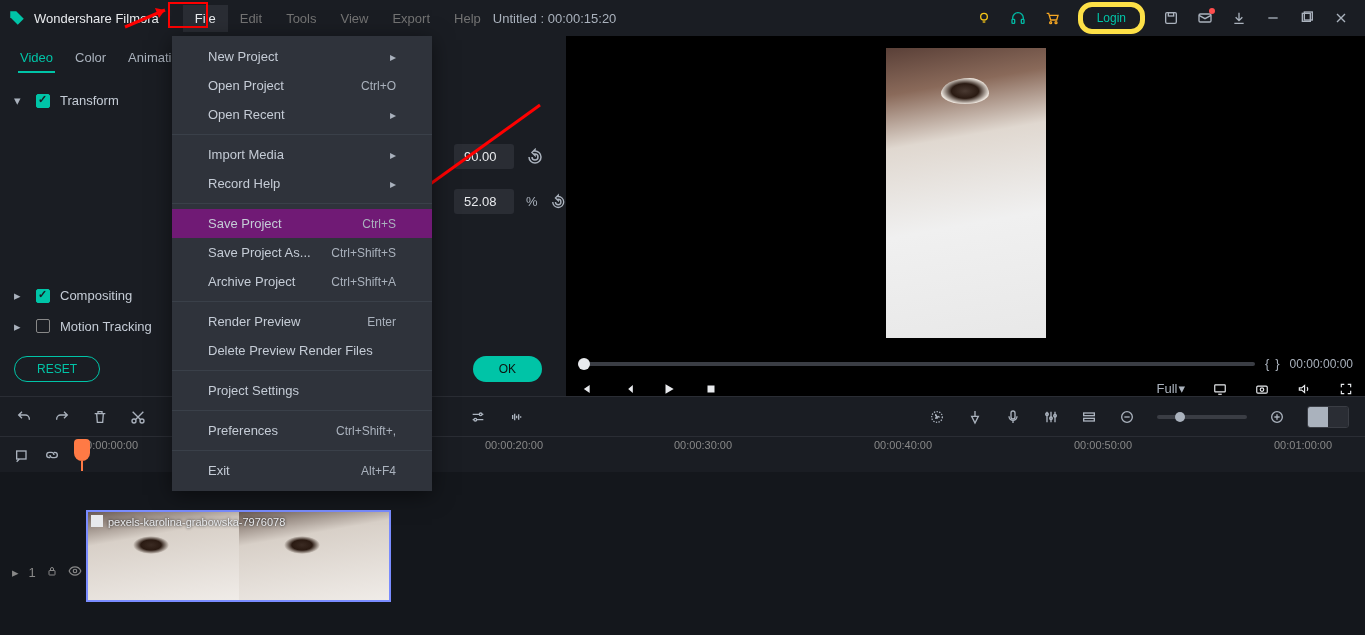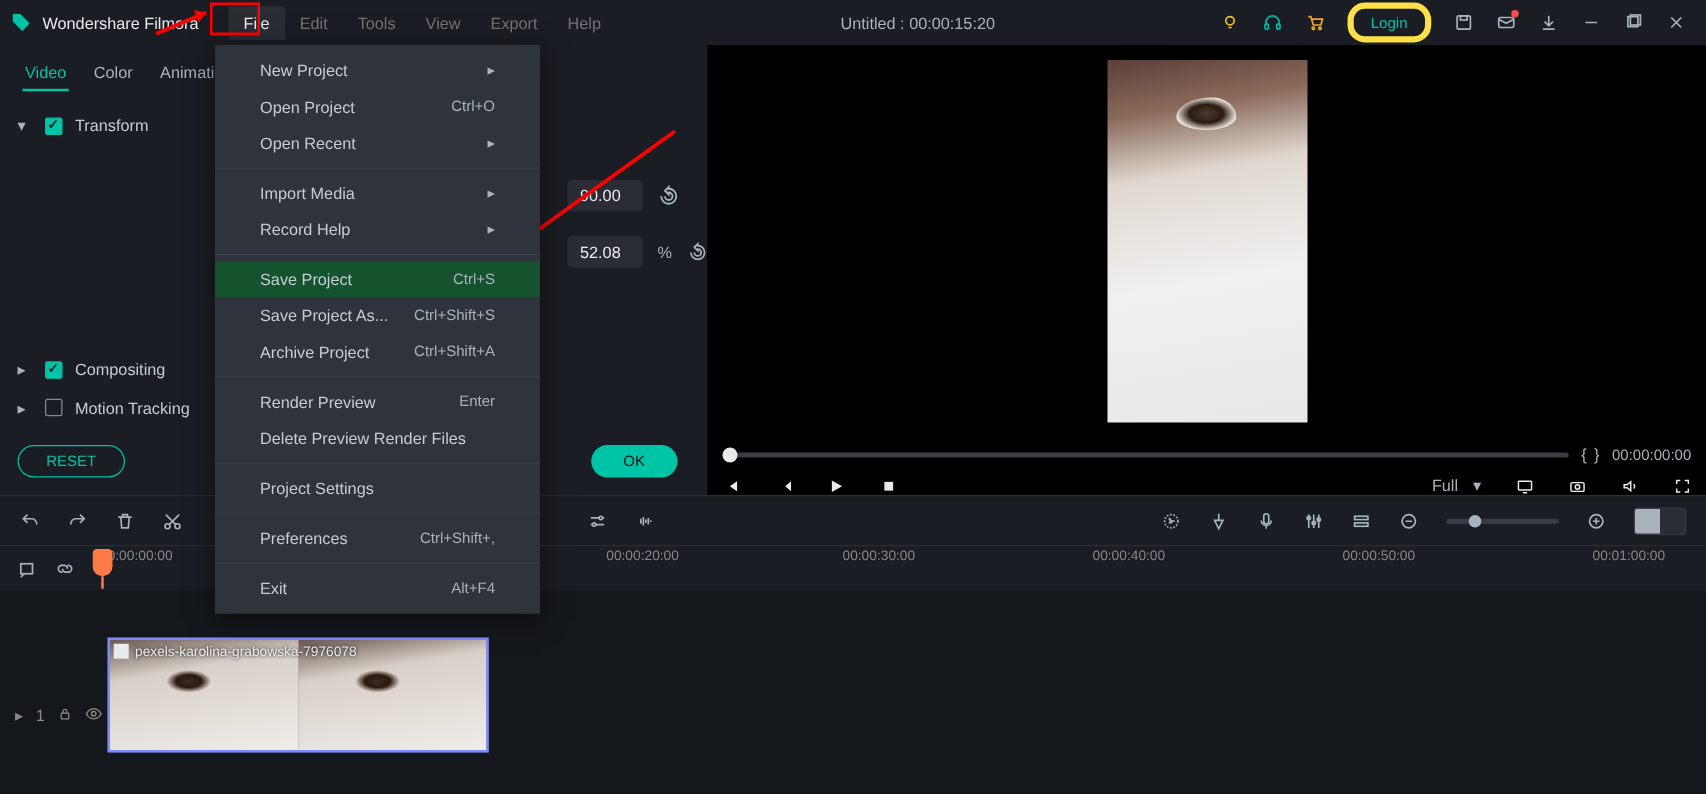--- a/index.html
+++ b/index.html
@@ -3,21 +3,21 @@
 <meta charset="utf-8">
 <style>
 *{margin:0;padding:0;box-sizing:border-box;font-family:-apple-system,BlinkMacSystemFont,"Segoe UI",Arial,sans-serif;user-select:none}
 body{width:1365px;height:635px;background:#1a1d23;color:#aab2bd;font-size:13px;overflow:hidden;position:relative}
 .titlebar{height:36px;display:flex;align-items:center;padding:0 8px;background:#1a1d23}
 .logo{width:18px;height:18px;margin-right:8px;display:flex;align-items:center}
 .app-title{color:#e8eaed;font-size:13px;margin-right:24px}
 .menubar{display:flex;gap:0}
 .menu-item{padding:6px 12px;color:#737373;cursor:pointer}
 .menu-item.open{background:#2a2d34;color:#e8eaed}
-.titlebar-center{flex:1;text-align:center;color:#aab2bd;font-size:13px}
+.titlebar-center{flex:1;color:#aab2bd;font-size:13px}
 .titlebar-right{display:flex;align-items:center;gap:18px;padding-right:8px}
 .tb-icon{width:16px;height:16px;color:#aab2bd;cursor:pointer;display:flex;align-items:center;justify-content:center}
 .tb-icon.yellow{color:#f5c518}
 .tb-icon.teal{color:#00b8a3}
 .tb-icon.orange{color:#f5a623}
 .login-btn{border:5px solid #fde047;color:#00c4a7;border-radius:14px;padding:4px 14px;font-size:12px;cursor:pointer;background:transparent}
 .notif-dot{position:relative}
 .notif-dot::after{content:"";position:absolute;top:-2px;right:-2px;width:6px;height:6px;background:#ff4d4d;border-radius:50%}
 
 
@@ -52,21 +52,21 @@
 .portrait::before{content:"";position:absolute;top:30px;left:55px;width:48px;height:26px;background:radial-gradient(ellipse at 50% 50%,#4a3a32 0%,#2a1a12 40%,#e8e0d8 70%);border-radius:60% 40% 50% 50%/60% 60% 40% 40%}
 .scrubber{display:flex;align-items:center;padding:6px 12px;gap:10px}
 .scrub-track{flex:1;height:4px;background:#3a3d44;border-radius:2px;position:relative}
 .scrub-thumb{position:absolute;left:0;top:-4px;width:12px;height:12px;background:#e8eaed;border-radius:50%}
 .tc{color:#aab2bd;font-size:12px;font-variant-numeric:tabular-nums}
 .braces{color:#aab2bd;display:flex;gap:6px}
 .braces span{cursor:pointer}
 .transport{display:flex;align-items:center;padding:4px 12px 8px;gap:28px}
 .trans-btn{width:14px;height:14px;color:#e8eaed;cursor:pointer;display:flex;align-items:center;justify-content:center}
 .trans-spacer{flex:1}
-.fit-sel{background:transparent;color:#aab2bd;border:none;font-size:13px;cursor:pointer;display:flex;align-items:flex-end;gap:12px}
+.fit-sel{background:transparent;color:#aab2bd;border:none;font-size:13px;cursor:pointer;display:flex;align-items:flex-end;gap:1px}
 .tool-row{height:40px;border-top:1px solid #2a2d34;display:flex;align-items:center;padding:0 16px;gap:22px}
 .tool-ico{width:16px;height:16px;color:#aab2bd;cursor:pointer;display:flex;align-items:center;justify-content:center}
 .tool-spacer{flex:1}
 .zoom-slider{width:90px;height:4px;background:#3a3d44;border-radius:2px;position:relative}
 .zoom-thumb{position:absolute;left:18px;top:-3px;width:10px;height:10px;background:#aab2bd;border-radius:50%}
 .view-toggle{display:flex;border:1px solid #3a3d44;border-radius:3px;overflow:hidden}
 .vtg{width:20px;height:20px;background:#2a2d34;cursor:pointer}
 .vtg.on{background:#aab2bd}
 
 
@@ -84,22 +84,22 @@
 .track-body{flex:1;position:relative}
 .clip{position:absolute;top:38px;left:0;width:305px;height:92px;border:2px solid #7a8cff;background:#3a3d44}
 .clip-label{position:absolute;top:4px;left:20px;font-size:11px;color:#e8eaed;z-index:2;text-shadow:0 0 3px #000}
 .clip-icon{position:absolute;top:3px;left:3px;width:12px;height:12px;background:#e8eaed;z-index:2}
 .clip-thumbs{display:flex;height:100%}
 .clip-thumbs>div{flex:1;background:linear-gradient(170deg,#6a5a52 0%,#d8d0c8 30%,#f0ece8 100%);position:relative}
 .clip-thumbs>div::after{content:"";position:absolute;top:24px;left:30%;width:36px;height:18px;background:radial-gradient(ellipse,#3a2a22 0%,#2a1a12 40%,#d8d0c8 70%);border-radius:50%}
 
 
 .dropdown{position:absolute;top:36px;left:172px;width:260px;background:#2f333b;box-shadow:0 4px 20px rgba(0,0,0,0.5);padding:6px 0;z-index:100}
-.dd-item{display:flex;align-items:flex-start;padding:7px 36px;color:#c5ccd6;cursor:pointer;font-size:13px}
-.dd-item.hl{background:#14532d}
+.dd-item{display:flex;align-items:flex-end;padding:7px 36px;color:#c5ccd6;cursor:pointer;font-size:13px}
+.dd-item.hl{background:#701a75}
 .dd-label{flex:1}
 .dd-sc{color:#aab2bd;font-size:12px}
 .dd-sub{color:#aab2bd;font-size:12px}
 .dd-sep{height:1px;background:#3a4049;margin:5px 0}
 
 svg{width:100%;height:100%}
 </style>
 </head>
 <body>
 

